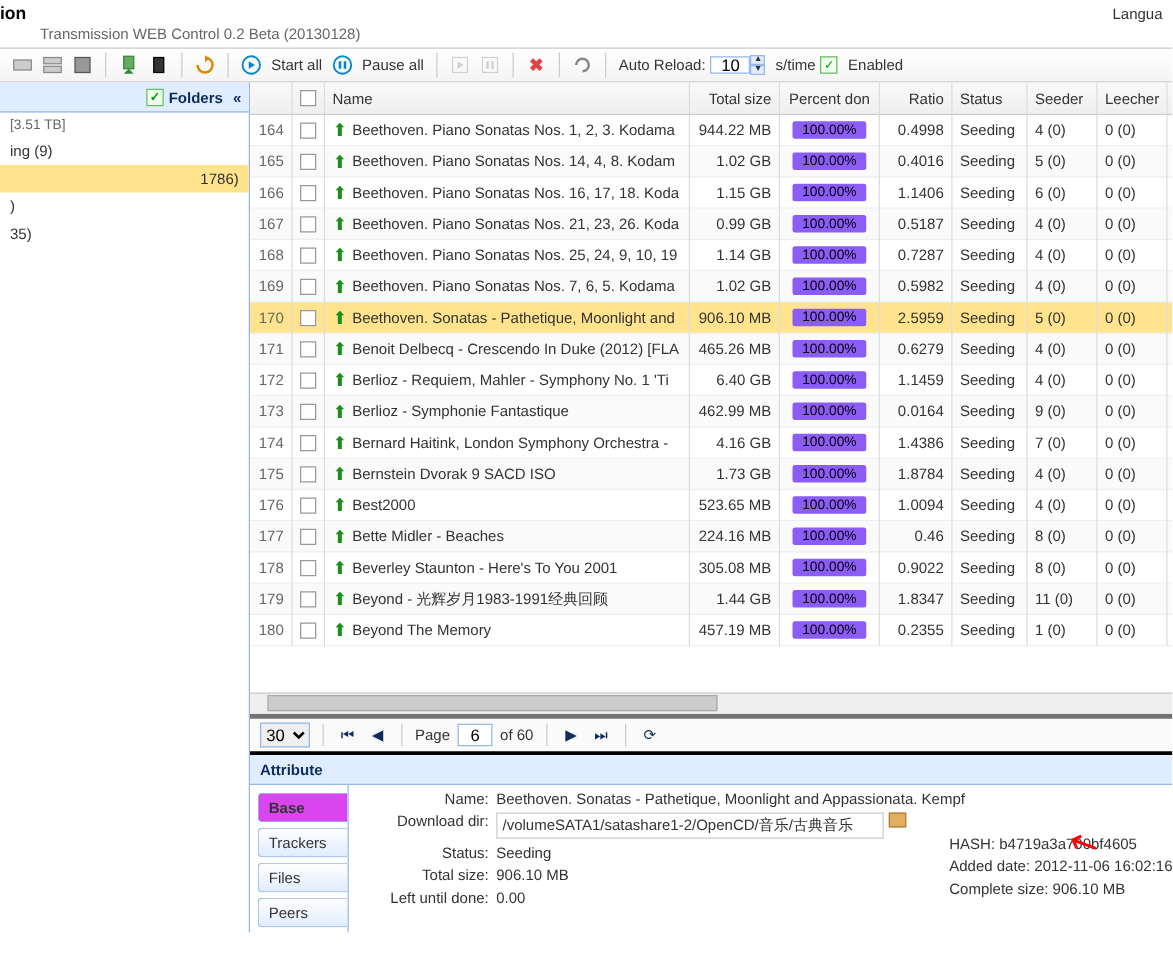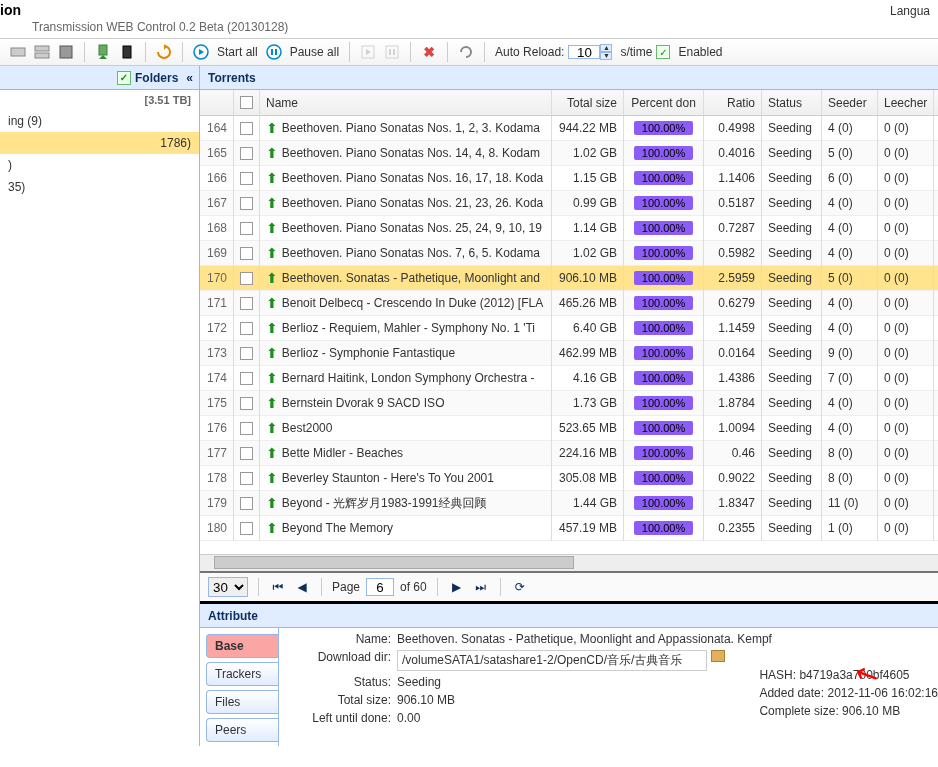--- a/index.html
+++ b/index.html
@@ -12,21 +12,21 @@
 .tb-sep { width: 1px; height: 20px; background: #ccc; margin: 0 6px; }
 .tb-text { margin: 0 4px; cursor: pointer; }
 .tb-input { width: 32px; height: 14px; text-align: center; border: 1px solid #95b8e7; }
 .spinner { display: inline-flex; flex-direction: column; margin-right: 4px; }
 .spinner span { width: 12px; height: 8px; border: 1px solid #95b8e7; font-size: 7px; line-height: 6px; text-align: center; cursor: pointer; background: #e0ecff; }
 .checkbox-icon { width: 14px; height: 14px; border: 1px solid #6b6; background: #efe; display: inline-flex; align-items: center; justify-content: center; color: #090; font-size: 10px; margin-right: 4px; }
 .main { display: flex; height: 680px; }
 .sidebar { width: 200px; border-right: 1px solid #95b8e7; display: flex; flex-direction: column; }
 .sidebar-header { background: #e0ecff; border-bottom: 1px solid #95b8e7; height: 24px; display: flex; align-items: center; justify-content: flex-end; padding: 0 6px; font-weight: bold; color: #0e2d5f; }
 .collapse { margin-left: 8px; color: #0e2d5f; cursor: pointer; }
-.sb-info { text-align: right; padding: 4px 8px; color: #666; font-size: 11px; font-weight: bold; }
+.sb-info { padding: 4px 8px; color: #666; font-size: 11px; }
 .sb-item { padding: 4px 8px; cursor: pointer; }
 .sb-item.sel { background: #ffe48d; text-align: right; }
 .content { flex: 1; display: flex; flex-direction: column; overflow: hidden; }
 .panel-header { background: #e0ecff; border-bottom: 1px solid #95b8e7; height: 24px; display: flex; align-items: center; padding: 0 8px; font-weight: bold; color: #0e2d5f; }
 .grid { flex: 1; overflow: auto; }
 .grid-head { display: flex; background: linear-gradient(#f9f9f9,#efefef); border-bottom: 1px solid #ccc; height: 26px; align-items: center; }
 .grid-head > div, .row > div { border-right: 1px solid #ddd; padding: 0 6px; height: 25px; display: flex; align-items: center; overflow: hidden; white-space: nowrap; }
 .row { display: flex; border-bottom: 1px solid #eee; height: 25px; align-items: center; }
 .row:nth-child(even) { background: #fafafa; }
 .row.sel { background: #ffe48d !important; }
@@ -37,30 +37,30 @@
 .c-pct { width: 80px; justify-content: center; }
 .c-ratio { width: 58px; justify-content: flex-end; }
 .c-status { width: 60px; }
 .c-seed { width: 56px; }
 .c-leech { width: 56px; }
 .chk { width: 13px; height: 13px; border: 1px solid #999; background: #fff; }
 .arrow-up { color: #1a8f1a; font-size: 14px; margin-right: 4px; }
 .pct-bar { background: #8b5cf6; color: #000; padding: 1px 8px; border-radius: 2px; font-size: 11px; }
 .hscroll { height: 17px; background: #eee; border-top: 1px solid #ccc; position: relative; }
 .hscroll-thumb { position: absolute; left: 14px; top: 1px; height: 13px; width: 360px; background: #ccc; border: 1px solid #aaa; }
-.pager { height: 30px; display: flex; align-items: center; padding: 0 8px; border-top: 2px solid #737373; background: #fafafa; gap: 6px; }
+.pager { height: 30px; display: flex; align-items: center; padding: 0 8px; border-top: 4px solid #737373; background: #fafafa; gap: 6px; }
 .select-pg { width: 40px; height: 20px; border: 1px solid #95b8e7; }
 .pg-btn { width: 18px; height: 18px; display: inline-flex; align-items: center; justify-content: center; color: #0e2d5f; cursor: pointer; }
 .pg-sep { width:1px; height:18px; background:#ccc; margin:0 4px; }
 .pg-input { width: 28px; height: 18px; text-align: center; border: 1px solid #95b8e7; }
 .attr-panel { border-top: 3px solid #000000; }
 .tabs-body { display: flex; }
 .tab-col { width: 78px; padding: 6px 0 0 6px; }
 .tab { border: 1px solid #95b8e7; border-right: none; background: linear-gradient(#fff,#e0ecff); padding: 4px 8px; margin-bottom: 4px; border-radius: 4px 0 0 4px; cursor: pointer; font-size: 12px; }
-.tab.active { background: #fca5a5; font-weight: bold; }
+.tab.active { background: #d946ef; font-weight: bold; }
 .attr-content { flex: 1; background: #fff; border-left: 1px solid #95b8e7; padding: 4px 8px; font-size: 12px; position: relative; }
 .attr-row { display: flex; margin-bottom: 4px; }
 .attr-label { width: 110px; text-align: right; padding-right: 6px; color: #333; }
 .attr-right { position: absolute; right: 0; top: 40px; text-align: left; }
 .attr-right div { margin-bottom: 4px; }
 .path-input { border: 1px solid #ccc; padding: 1px 4px; width: 310px; display: inline-block; }
 .folder-ic { display:inline-block; width:14px; height:12px; background:#e0b060; border:1px solid #b08030; margin-left:4px; vertical-align:middle; }
 .red-arrow { position:absolute; right:60px; top:30px; color:red; font-size:28px; transform:rotate(-25deg); pointer-events:none; }
 svg { display:block; }
 </style>
@@ -167,21 +167,20 @@
     <div class="sb-info">[3.51 TB]</div>
     <div id="sb-items">
         <div class="sb-item">ing (9)</div>
         <div class="sb-item sel">1786)</div>
         <div class="sb-item">)</div>
         <div class="sb-item">35)</div>
       </div>
   </div>
 
   <div class="content">
-    <div class="panel-header">Torrents</div>
     <div class="grid">
       <div class="grid-head">
         <div class="c-num"></div>
         <div class="c-chk">
             <span class="chk"></span>
           </div>
         <div class="c-name">Name</div>
         <div class="c-size">Total size</div>
         <div class="c-pct">Percent don</div>
         <div class="c-ratio">Ratio</div>

